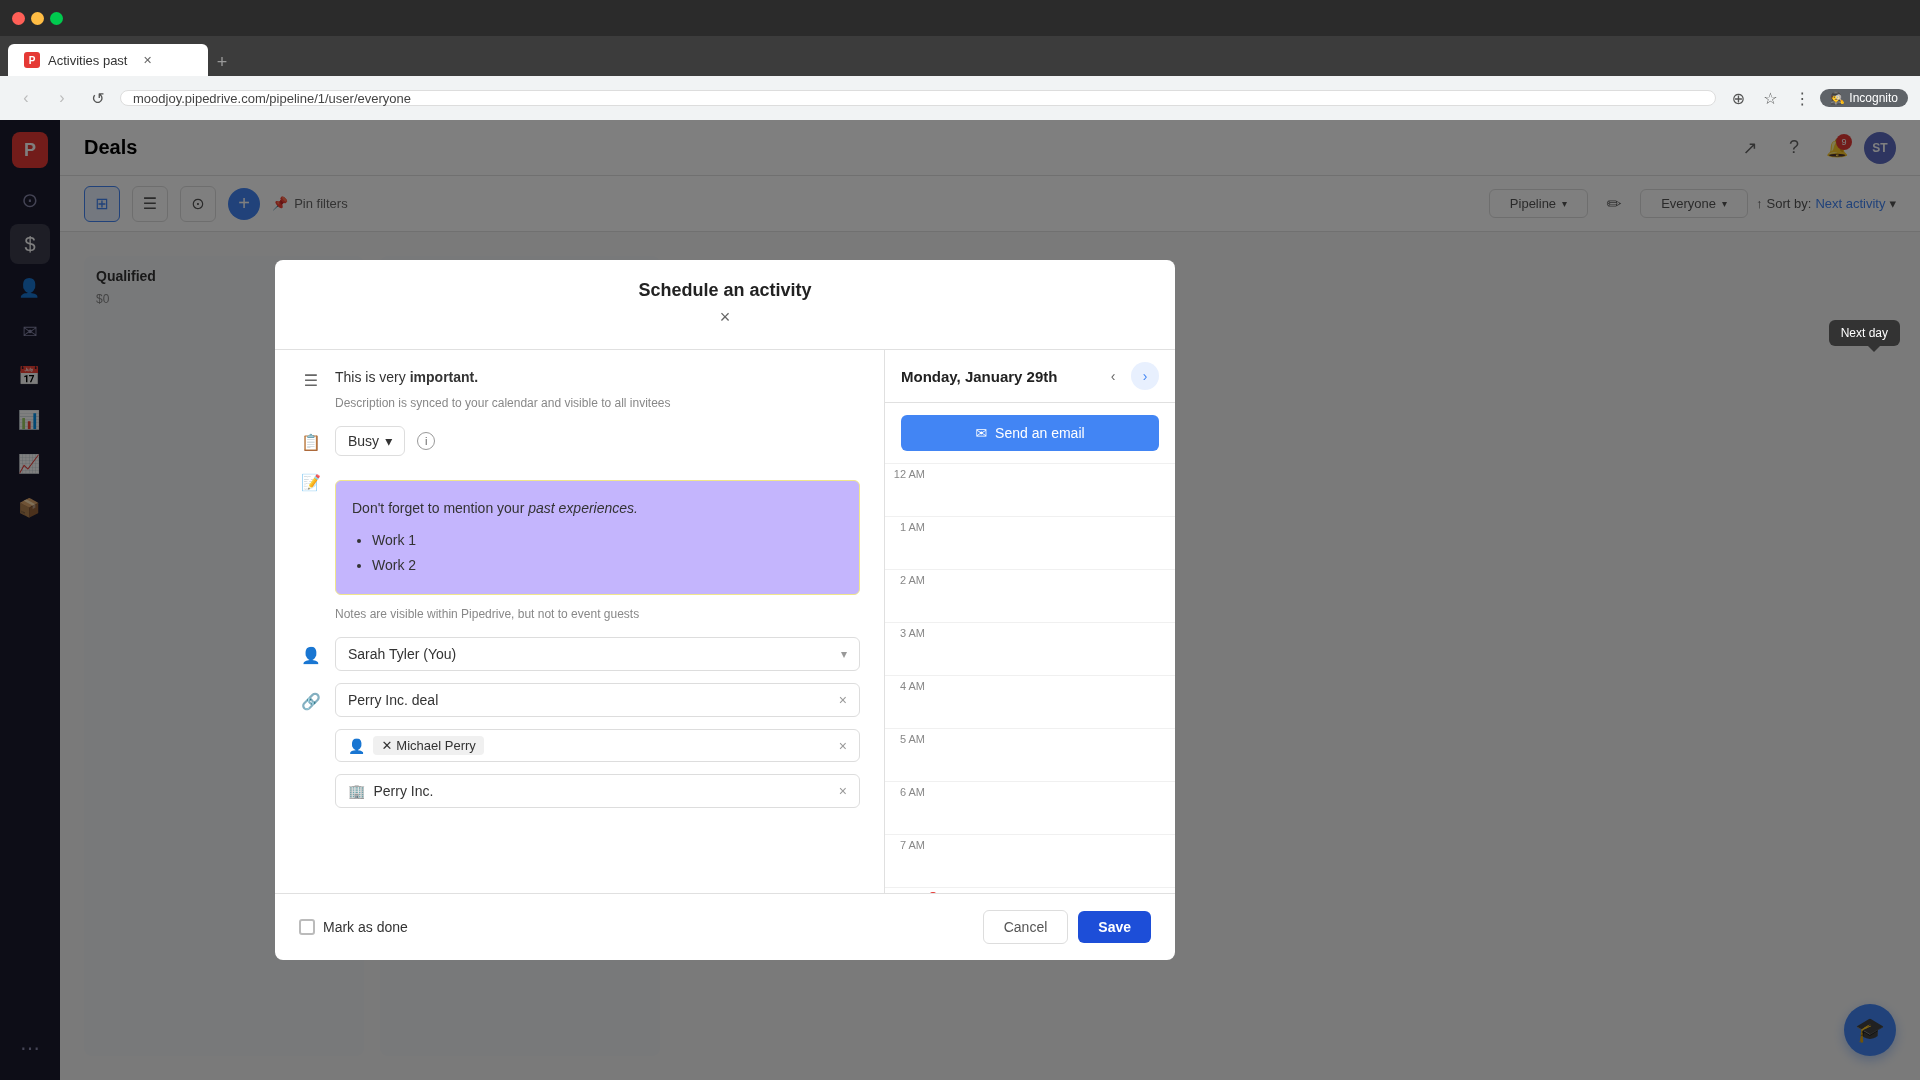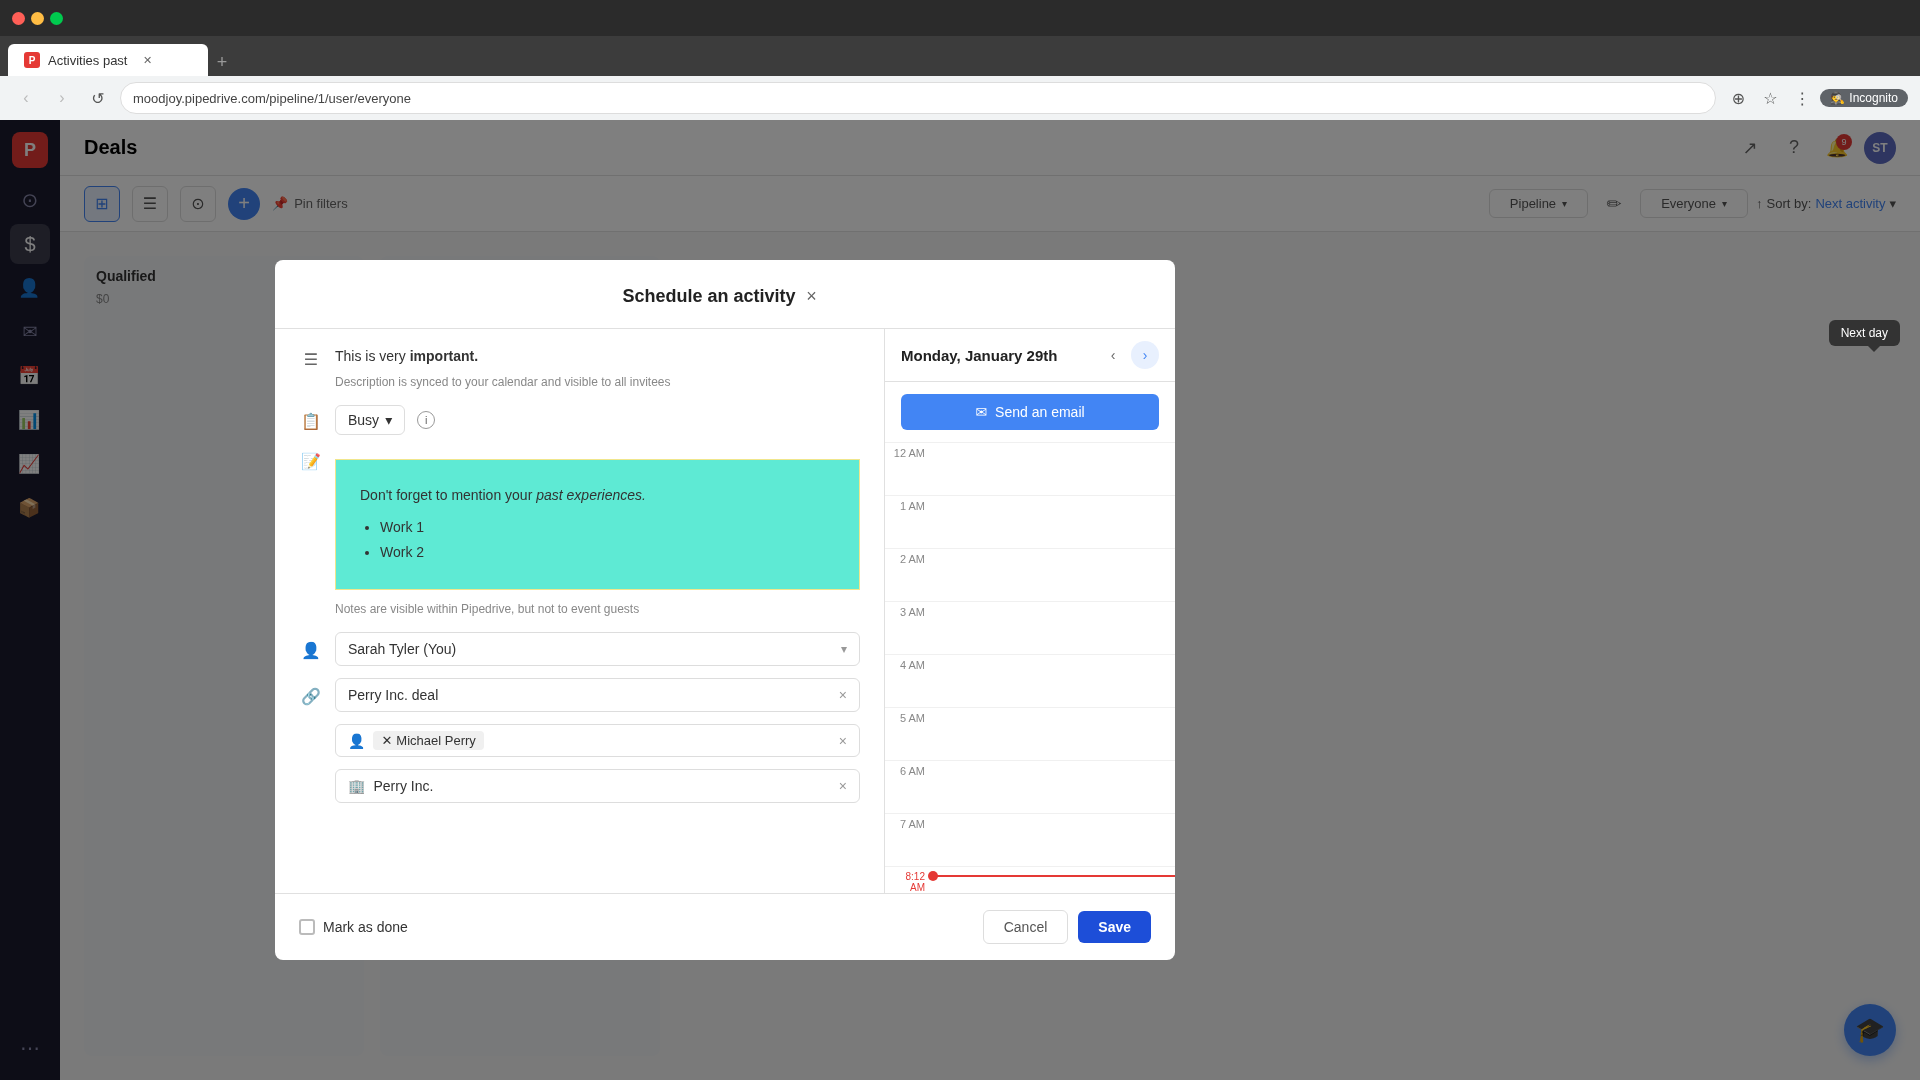--- a/index.html
+++ b/index.html
@@ -14,21 +14,21 @@
     .tl-maximize { background: #00ca4e; }
     .tl-close { background: #ff5f57; }
     .tab-bar { background: #3c3c3c; height: 40px; display: flex; align-items: flex-end; padding: 0 8px; }
     .tab { background: #ffffff; height: 32px; border-radius: 6px 6px 0 0; padding: 0 16px; display: flex; align-items: center; gap: 8px; font-size: 13px; color: #333; min-width: 200px; }
     .tab-favicon { width: 16px; height: 16px; background: #e53935; border-radius: 3px; display: flex; align-items: center; justify-content: center; color: white; font-size: 10px; font-weight: bold; }
     .tab-close { width: 16px; height: 16px; border-radius: 50%; display: flex; align-items: center; justify-content: center; font-size: 11px; color: #666; cursor: pointer; margin-left: 4px; }
     .tab-new { width: 28px; height: 28px; border-radius: 50%; display: flex; align-items: center; justify-content: center; color: #999; font-size: 18px; cursor: pointer; }
     .nav-bar { background: #f1f3f4; height: 44px; display: flex; align-items: center; padding: 0 12px; gap: 8px; }
     .nav-btn { width: 28px; height: 28px; border-radius: 50%; display: flex; align-items: center; justify-content: center; color: #555; cursor: pointer; font-size: 16px; }
     .nav-btn.disabled { color: #bbb; cursor: default; }
-    .address-bar { flex: 1; background: white; border: 1px solid #ddd; border-radius: 20px; height: 32px; display: flex; align-items: center; padding: 0 12px; font-size: 13px; color: #333; }
+    .address-bar { flex: 1; background: white; border: 1px solid #ddd; border-radius: 20px; height: 16px; display: flex; align-items: center; padding: 0 12px; font-size: 13px; color: #333; }
     .nav-extras { display: flex; gap: 4px; align-items: center; }
     .incognito-badge { background: #5f6368; color: white; border-radius: 12px; padding: 2px 10px; font-size: 12px; display: flex; align-items: center; gap: 4px; }
 
     
     .app-container { display: flex; width: 100%; height: calc(1080px - 120px); background: #f5f5f5; }
 
     
     .sidebar { width: 60px; background: #1a1a2e; display: flex; flex-direction: column; align-items: center; padding: 12px 0; gap: 4px; }
     .sidebar-logo { width: 36px; height: 36px; background: #e53935; border-radius: 8px; display: flex; align-items: center; justify-content: center; color: white; font-weight: bold; font-size: 18px; margin-bottom: 8px; }
     .sidebar-item { width: 40px; height: 40px; border-radius: 8px; display: flex; align-items: center; justify-content: center; color: #8888aa; cursor: pointer; font-size: 18px; }
@@ -61,40 +61,40 @@
     .kanban { display: flex; gap: 16px; padding: 24px; overflow-x: auto; flex: 1; }
     .kanban-col { min-width: 280px; background: #f0f2f5; border-radius: 8px; padding: 12px; }
     .col-title { font-size: 14px; font-weight: 600; color: #333; margin-bottom: 8px; }
     .col-amount { font-size: 12px; color: #888; }
 
     
     .overlay { position: fixed; top: 120px; left: 0; right: 0; bottom: 0; background: rgba(0,0,0,0.5); display: flex; align-items: center; justify-content: flex-start; z-index: 100; }
 
     
     .modal { background: white; border-radius: 8px; width: 900px; max-height: 700px; display: flex; flex-direction: column; margin-left: 275px; margin-top: 20px; position: relative; overflow: hidden; }
-    .modal-header { padding: 20px 24px 16px; border-bottom: 1px solid #e0e0e0; display: flex; align-items: center; justify-content: center; }
+    .modal-header { padding: 20px 24px 16px; border-bottom: 1px solid #e0e0e0; display: flex; align-items: center; justify-content: flex-end; flex-direction: column; }
     .modal-title { font-size: 18px; font-weight: 600; color: #222; }
     .modal-close { width: 32px; height: 32px; border-radius: 50%; display: flex; align-items: center; justify-content: center; cursor: pointer; color: #666; font-size: 18px; }
 
     .modal-body { display: flex; flex: 1; overflow: hidden; }
 
     
     .modal-left { flex: 1; overflow-y: auto; padding: 16px 24px; border-right: 1px solid #e0e0e0; }
 
     .description-section { margin-bottom: 16px; display: flex; gap: 12px; }
     .section-icon { width: 24px; height: 24px; color: #666; display: flex; align-items: center; justify-content: center; font-size: 16px; flex-shrink: 0; margin-top: 2px; }
     .description-text { font-size: 14px; color: #333; line-height: 1.6; }
     .description-text strong { font-weight: 700; }
     .description-hint { font-size: 12px; color: #888; margin-top: 8px; }
 
     .busy-row { display: flex; gap: 12px; align-items: center; margin: 12px 0; }
     .busy-select { border: 1px solid #ddd; border-radius: 6px; padding: 6px 12px; font-size: 14px; color: #333; background: white; cursor: pointer; display: flex; align-items: center; gap: 6px; }
     .info-icon { width: 18px; height: 18px; border: 1px solid #999; border-radius: 50%; display: flex; align-items: center; justify-content: center; font-size: 11px; color: #666; cursor: pointer; }
 
-    .notes-section { background: #5eead4; border: 1px solid #f0e68c; border-radius: 0; padding: 24px; margin: 12px 0; }
+    .notes-section { background: #c4b5fd; border: 1px solid #f0e68c; border-radius: 6px; padding: 16px; margin: 12px 0; }
     .notes-text { font-size: 14px; color: #333; line-height: 1.6; }
     .notes-text em { font-style: italic; }
     .notes-list { list-style: disc; padding-left: 20px; margin-top: 8px; }
     .notes-list li { font-size: 14px; color: #333; line-height: 1.8; }
     .notes-hint { font-size: 12px; color: #888; margin-top: 8px; }
 
     .form-row { display: flex; gap: 12px; align-items: center; margin: 12px 0; }
     .select-field { flex: 1; border: 1px solid #ddd; border-radius: 6px; padding: 8px 12px; font-size: 14px; color: #333; background: white; cursor: pointer; display: flex; align-items: center; justify-content: space-between; }
     .select-chevron { color: #999; font-size: 12px; }
 

